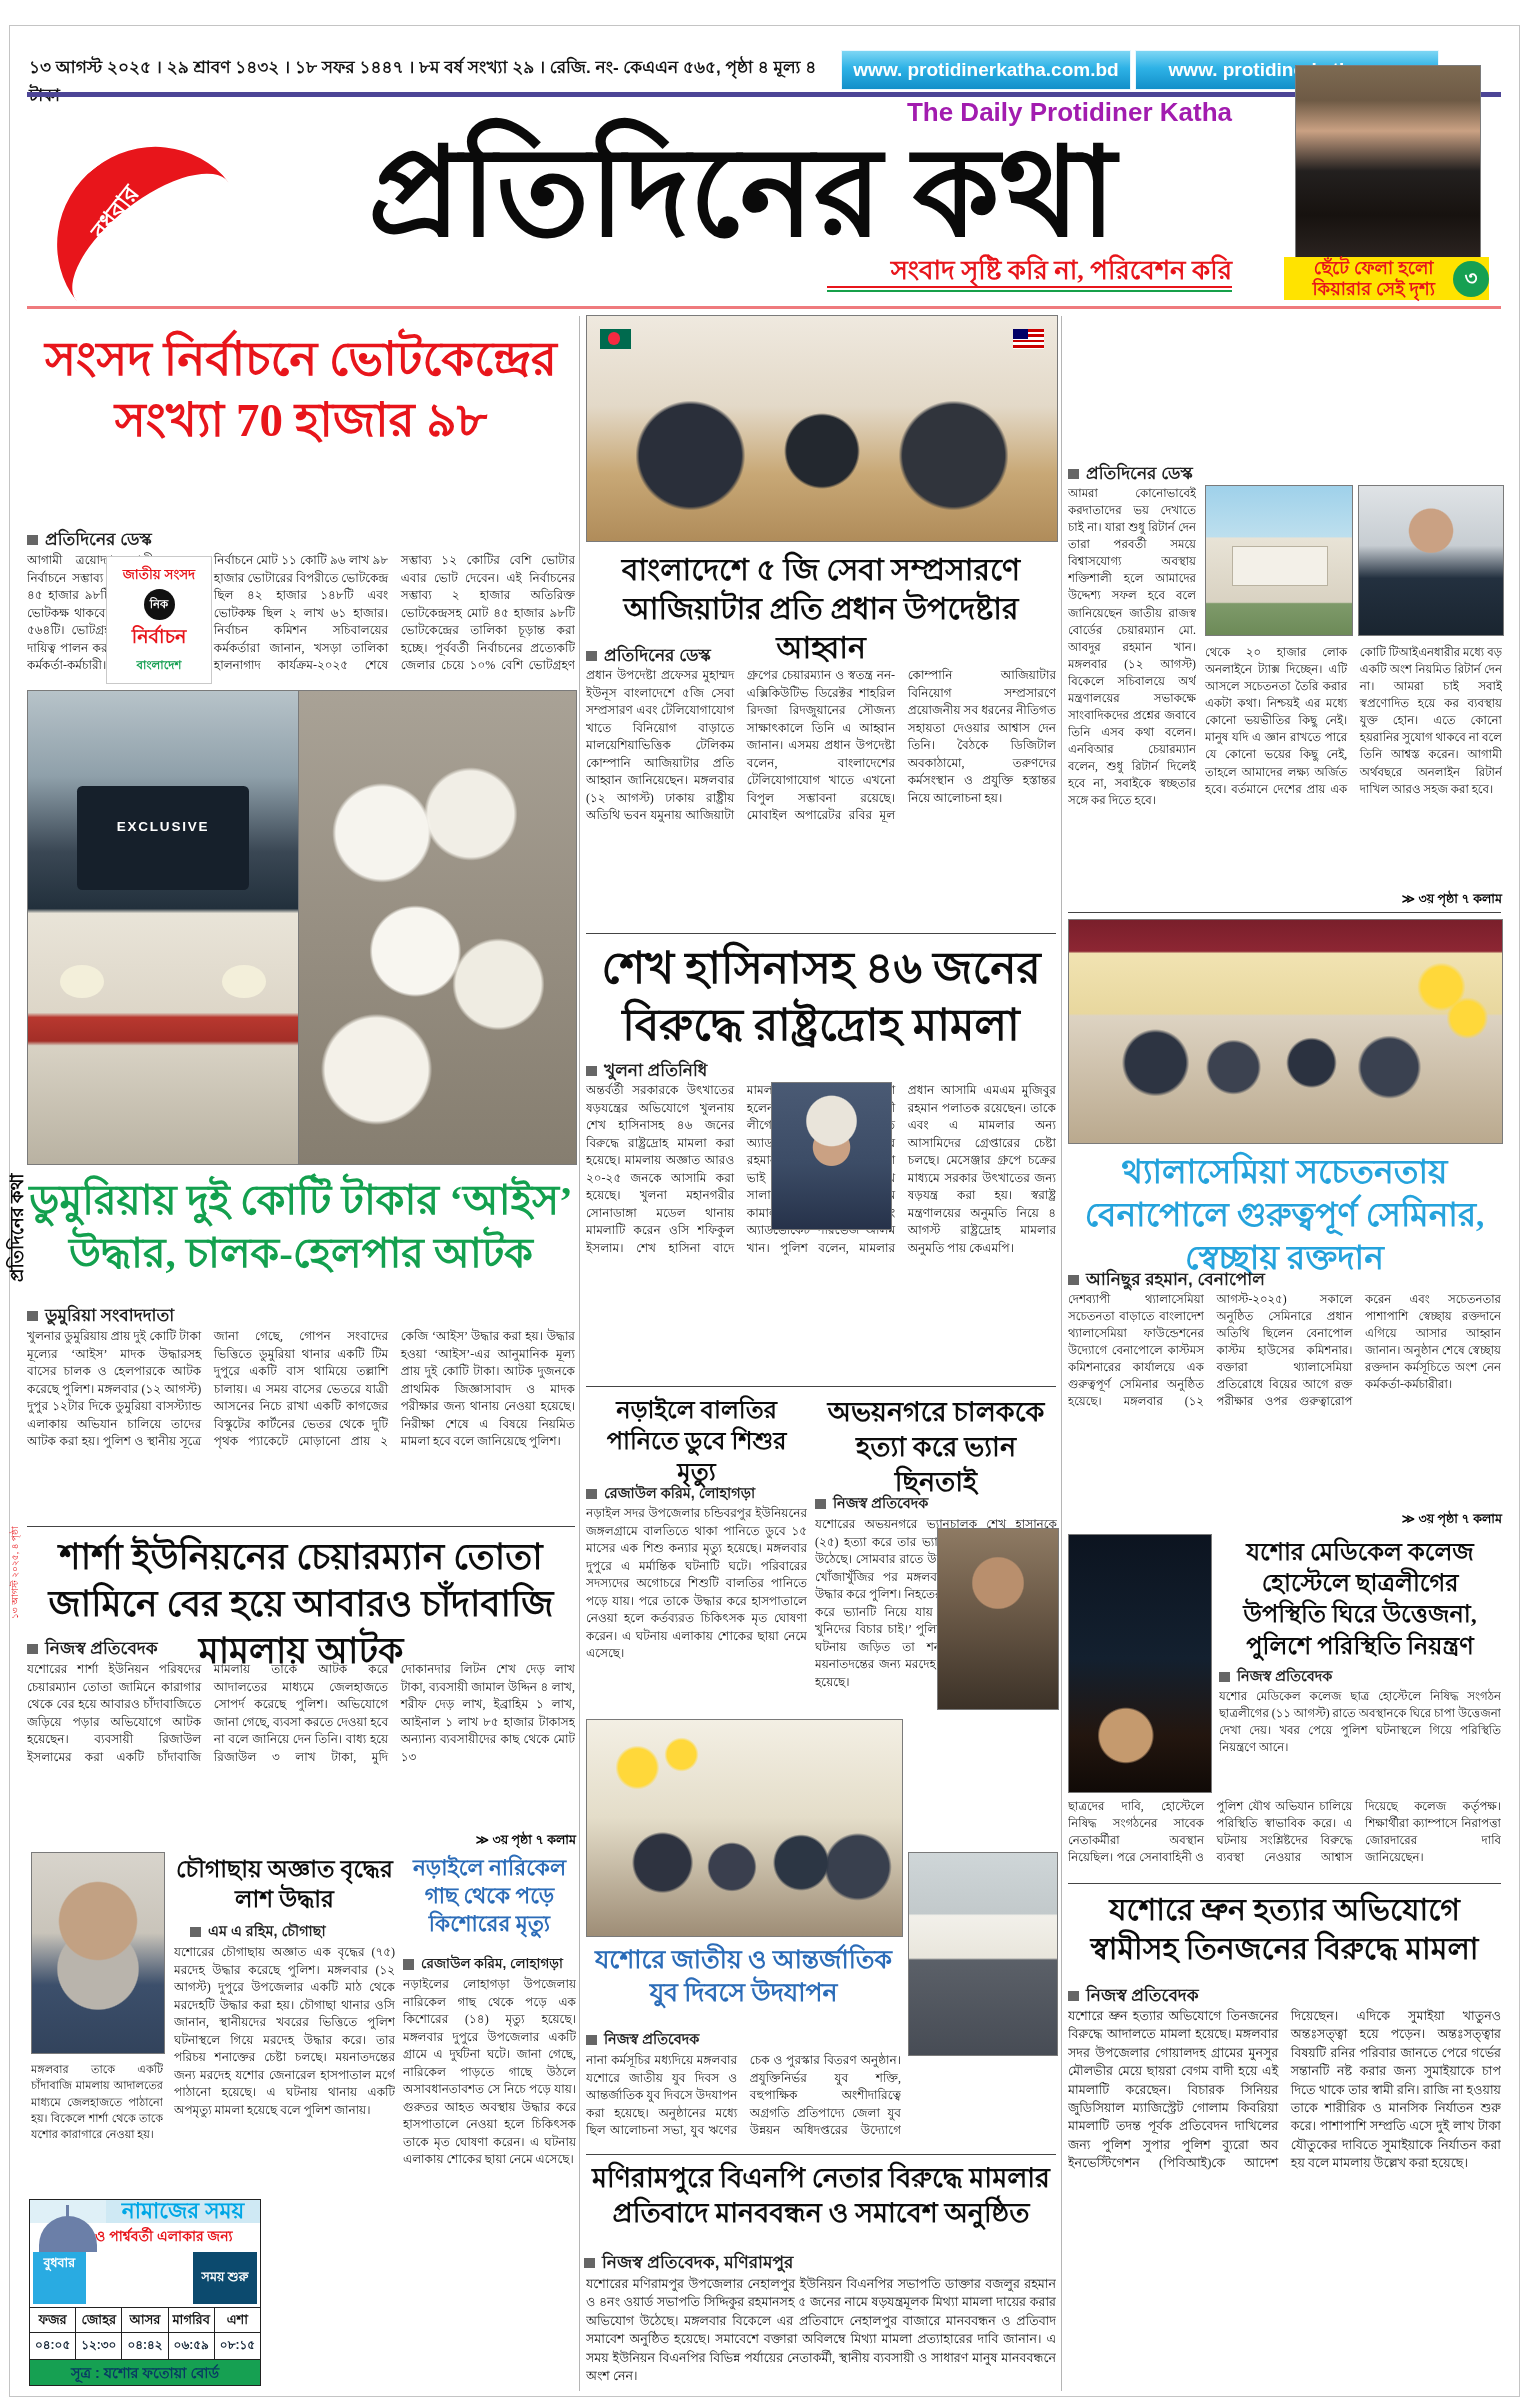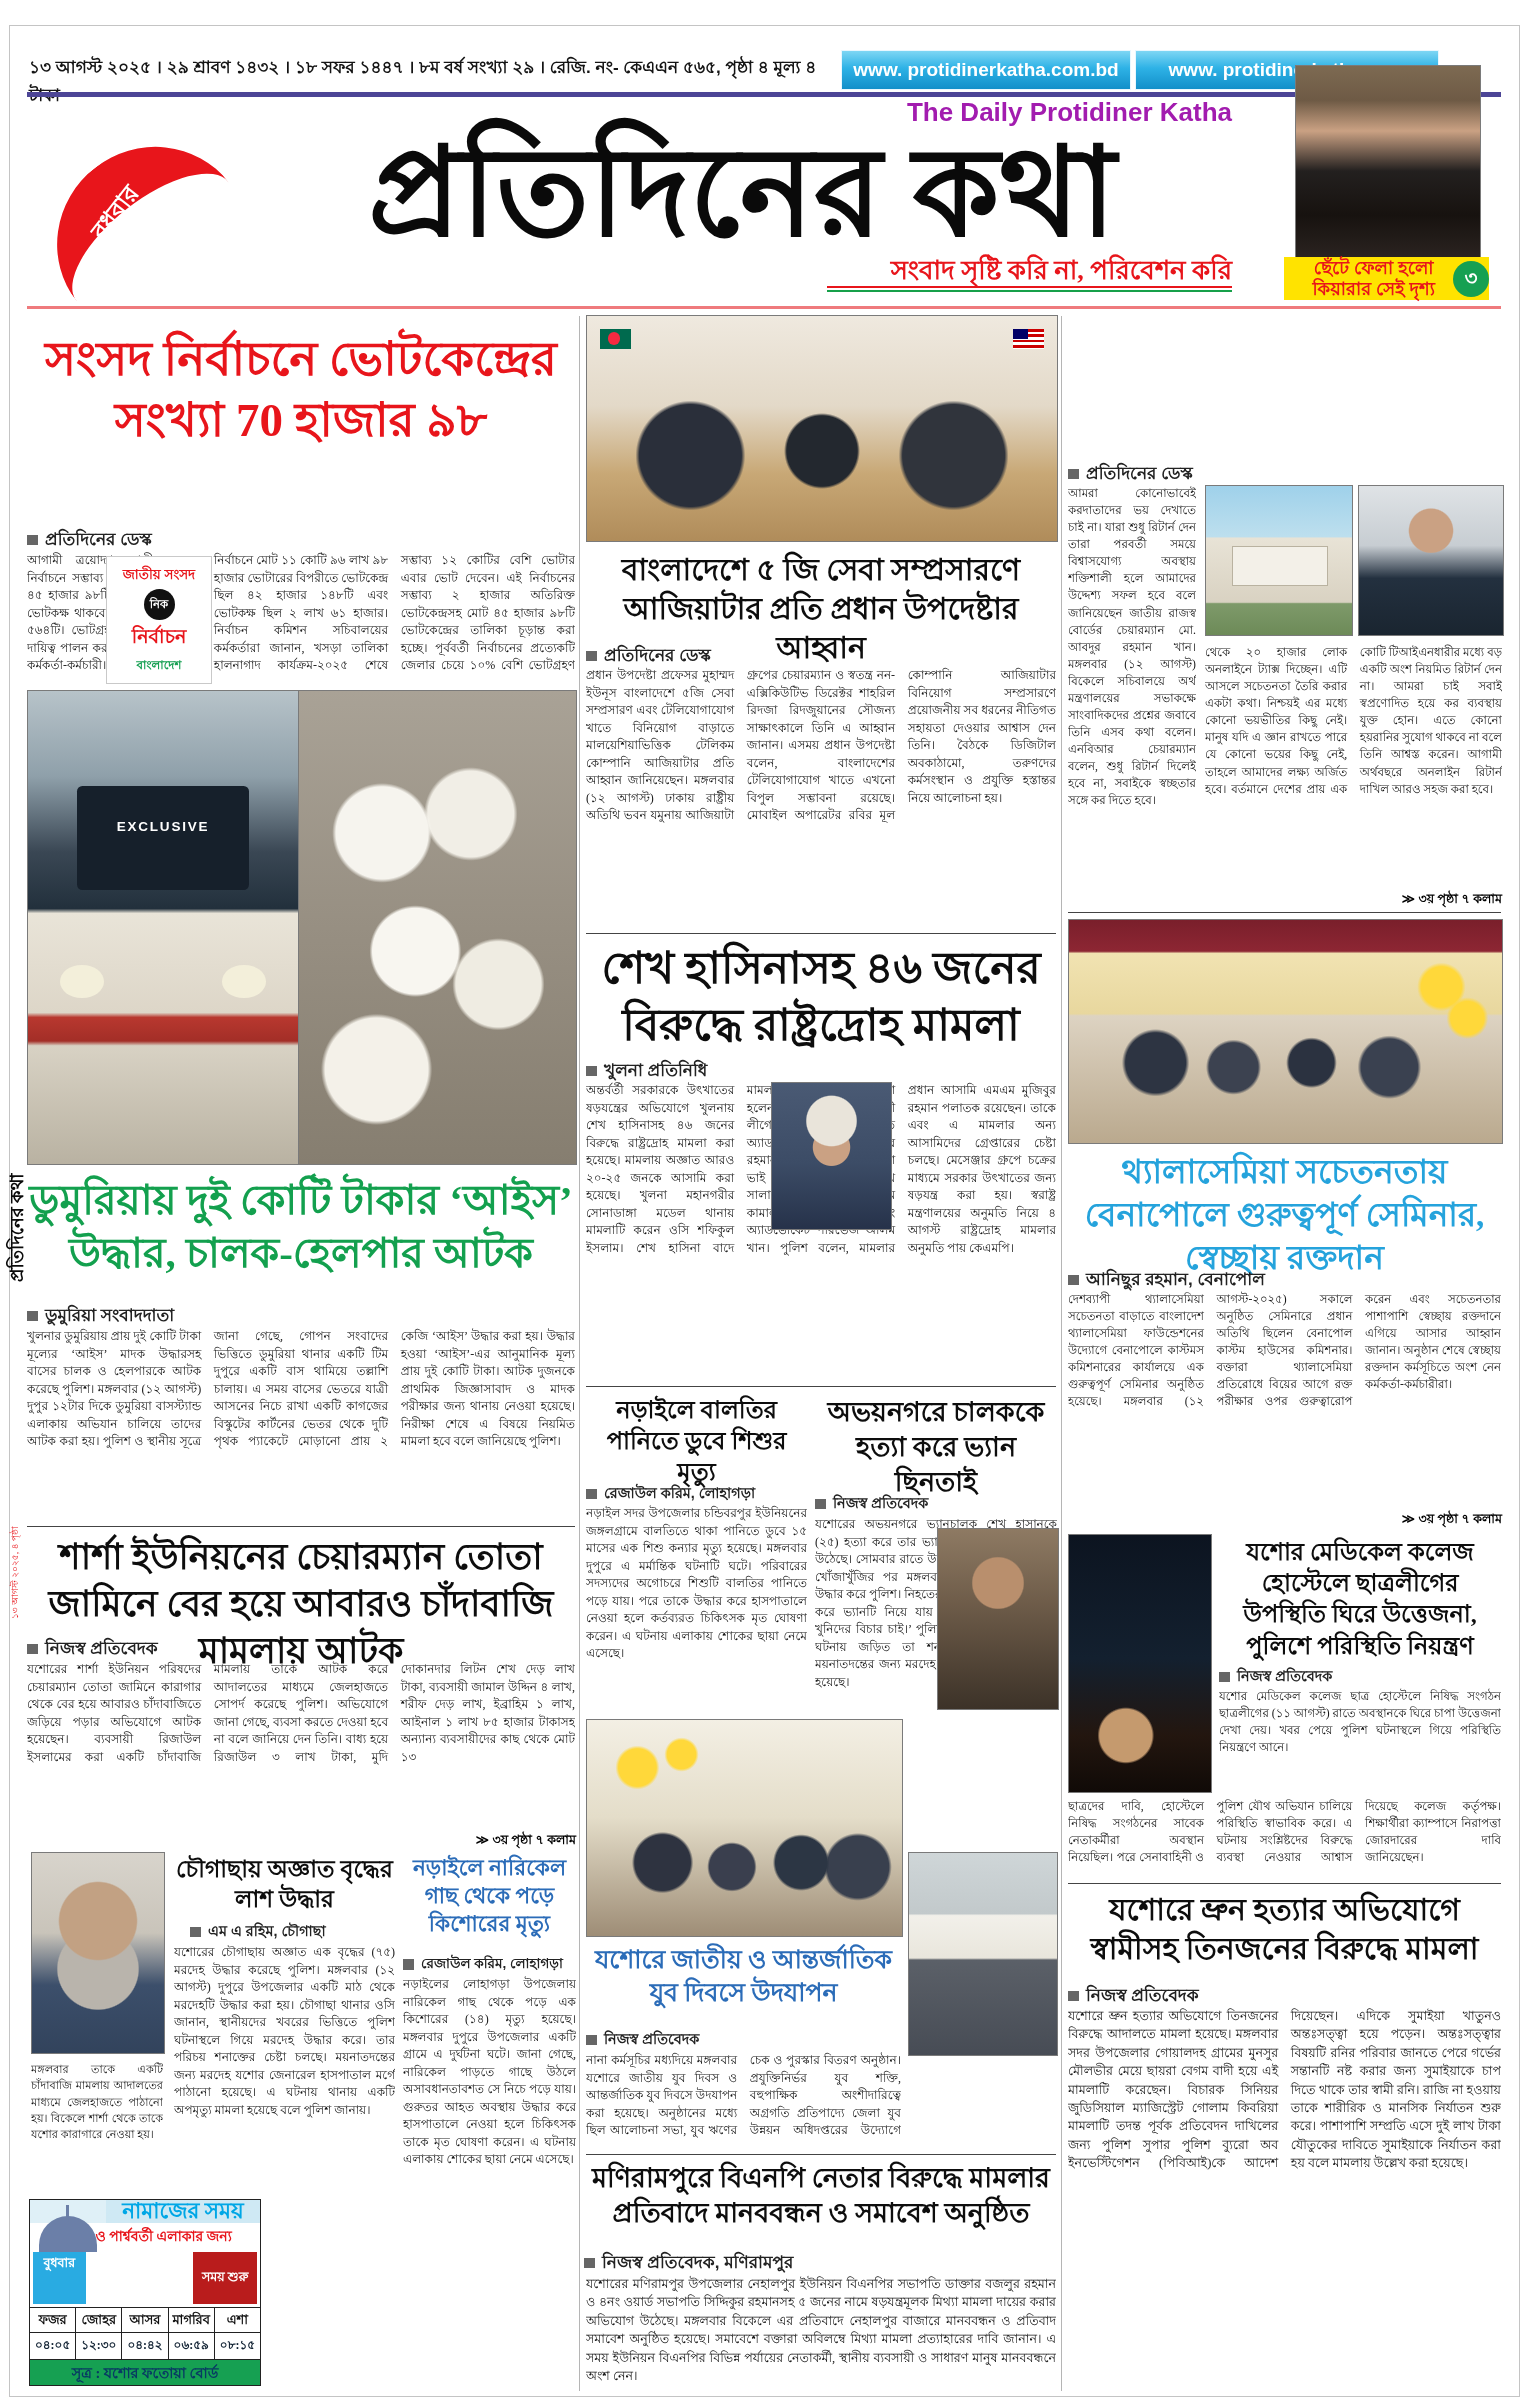--- a/index.html
+++ b/index.html
@@ -41,21 +41,21 @@
   .prayer-top{display:flex;height:58px;background:#dff0f7;}
   .dome{flex:0 0 76px;position:relative;background:#dff0f7;}
   .dome .cupola{position:absolute;left:9px;top:16px;width:58px;height:36px;background:#6b7fa8;
           border-radius:54px 54px 0 0;}
   .dome .spire{position:absolute;left:36px;top:5.4px;width:2.7px;height:12.6px;background:#6b7fa8;}
   .prayer-title{flex:1;display:flex;align-items:center;justify-content:center;text-align:center;
           color:#00a7e6;font-weight:900;font-size:21.6px;line-height:1.05;background:#cfe9f4;}
   .prayer-area{color:#e8151b;font-weight:900;font-size:14px;text-align:center;padding:2.7px 0;}
   .prayer-chips{display:flex;justify-content:space-between;padding:0 2.7px;}
   .chip-day{background:#29abe2;color:#fff;font-weight:bold;font-size:12.6px;padding:1.8px 10.8px;}
-  .chip-start{background:#b91c1c;color:#fff;font-weight:bold;font-size:12.6px;padding:16px 9px;}
+  .chip-start{background:#0c4a6e;color:#fff;font-weight:bold;font-size:12.6px;padding:16px 9px;}
   .prayer-table{display:flex;border-top:1.8px solid #222;border-bottom:1.8px solid #222;margin-top:2.7px;}
   .pcell{flex:1;border-right:1.8px solid #222;text-align:center;}
   .pcell:last-child{border-right:none;}
   .pcell .h{font-weight:900;font-size:13px;border-bottom:1.8px solid #222;padding:1.8px 0;}
   .pcell .t{font-weight:bold;font-size:12px;padding:2.7px 0;color:#123;}
   .prayer-src{background:#16a052;color:#083a63;font-weight:900;font-size:14.4px;text-align:center;padding:2.7px 0;}
   .flagBD{position:absolute;width:31px;height:20px;background:#006a4e;}
   .flagBD::after{content:"";position:absolute;left:8px;top:3.6px;width:12.6px;height:12.6px;border-radius:50%;background:#f42a41;}
   .flagMY{position:absolute;width:31px;height:20px;background:repeating-linear-gradient(180deg,#cc0001 0 2.7px,#fff 2.7px 5.4px);}
   .flagMY::after{content:"";position:absolute;left:0;top:0;width:14.4px;height:10px;background:#010066;}
@@ -157,21 +157,21 @@
   </div>
   <div class="abs body-text" style="left:174px;top:1944px;width:221px;height:245px;">যশোরের চৌগাছায় অজ্ঞাত এক বৃদ্ধের (৭৫) মরদেহ উদ্ধার করেছে পুলিশ। মঙ্গলবার (১২ আগস্ট) দুপুরে উপজেলার একটি মাঠ থেকে মরদেহটি উদ্ধার করা হয়। চৌগাছা থানার ওসি জানান, স্থানীয়দের খবরের ভিত্তিতে পুলিশ ঘটনাস্থলে গিয়ে মরদেহ উদ্ধার করে। তার পরিচয় শনাক্তের চেষ্টা চলছে। ময়নাতদন্তের জন্য মরদেহ যশোর জেনারেল হাসপাতাল মর্গে পাঠানো হয়েছে। এ ঘটনায় থানায় একটি অপমৃত্যু মামলা হয়েছে বলে পুলিশ জানায়।</div>
 
   <div class="abs hl hl-blue" style="left:403px;top:1854px;width:173px;font-size:21.6px;">নড়াইলে নারিকেল গাছ থেকে পড়ে কিশোরের মৃত্যু</div>
   <div class="abs byline" style="left:403px;top:1953px;width:173px;font-size:13.5px;">
     <span class="bullet"></span>
     <span>রেজাউল করিম, লোহাগড়া</span>
   </div>
   <div class="abs body-text" style="left:403px;top:1976px;width:173px;height:410px;">নড়াইলের লোহাগড়া উপজেলায় নারিকেল গাছ থেকে পড়ে এক কিশোরের (১৪) মৃত্যু হয়েছে। মঙ্গলবার দুপুরে উপজেলার একটি গ্রামে এ দুর্ঘটনা ঘটে। জানা গেছে, নারিকেল পাড়তে গাছে উঠলে অসাবধানতাবশত সে নিচে পড়ে যায়। গুরুতর আহত অবস্থায় উদ্ধার করে হাসপাতালে নেওয়া হলে চিকিৎসক তাকে মৃত ঘোষণা করেন। এ ঘটনায় এলাকায় শোকের ছায়া নেমে এসেছে।</div>
 
-  <div class="prayer" style="left:29px;top:2199px;width:230px;height:185px;font-family:Liberation Serif, serif;">
+  <div class="prayer" style="left:29px;top:2199px;width:230px;height:185px;">
     <div class="prayer-top">
       <div class="dome">
         <div class="spire"></div>
           <div class="cupola"></div>
       </div>
       <div class="prayer-title">নামাজের সময়</div>
     </div>
     <div class="prayer-area">যশোর ও পার্শ্ববর্তী এলাকার জন্য</div>
     <div class="prayer-chips">
       <span class="chip-day">বুধবার</span>

